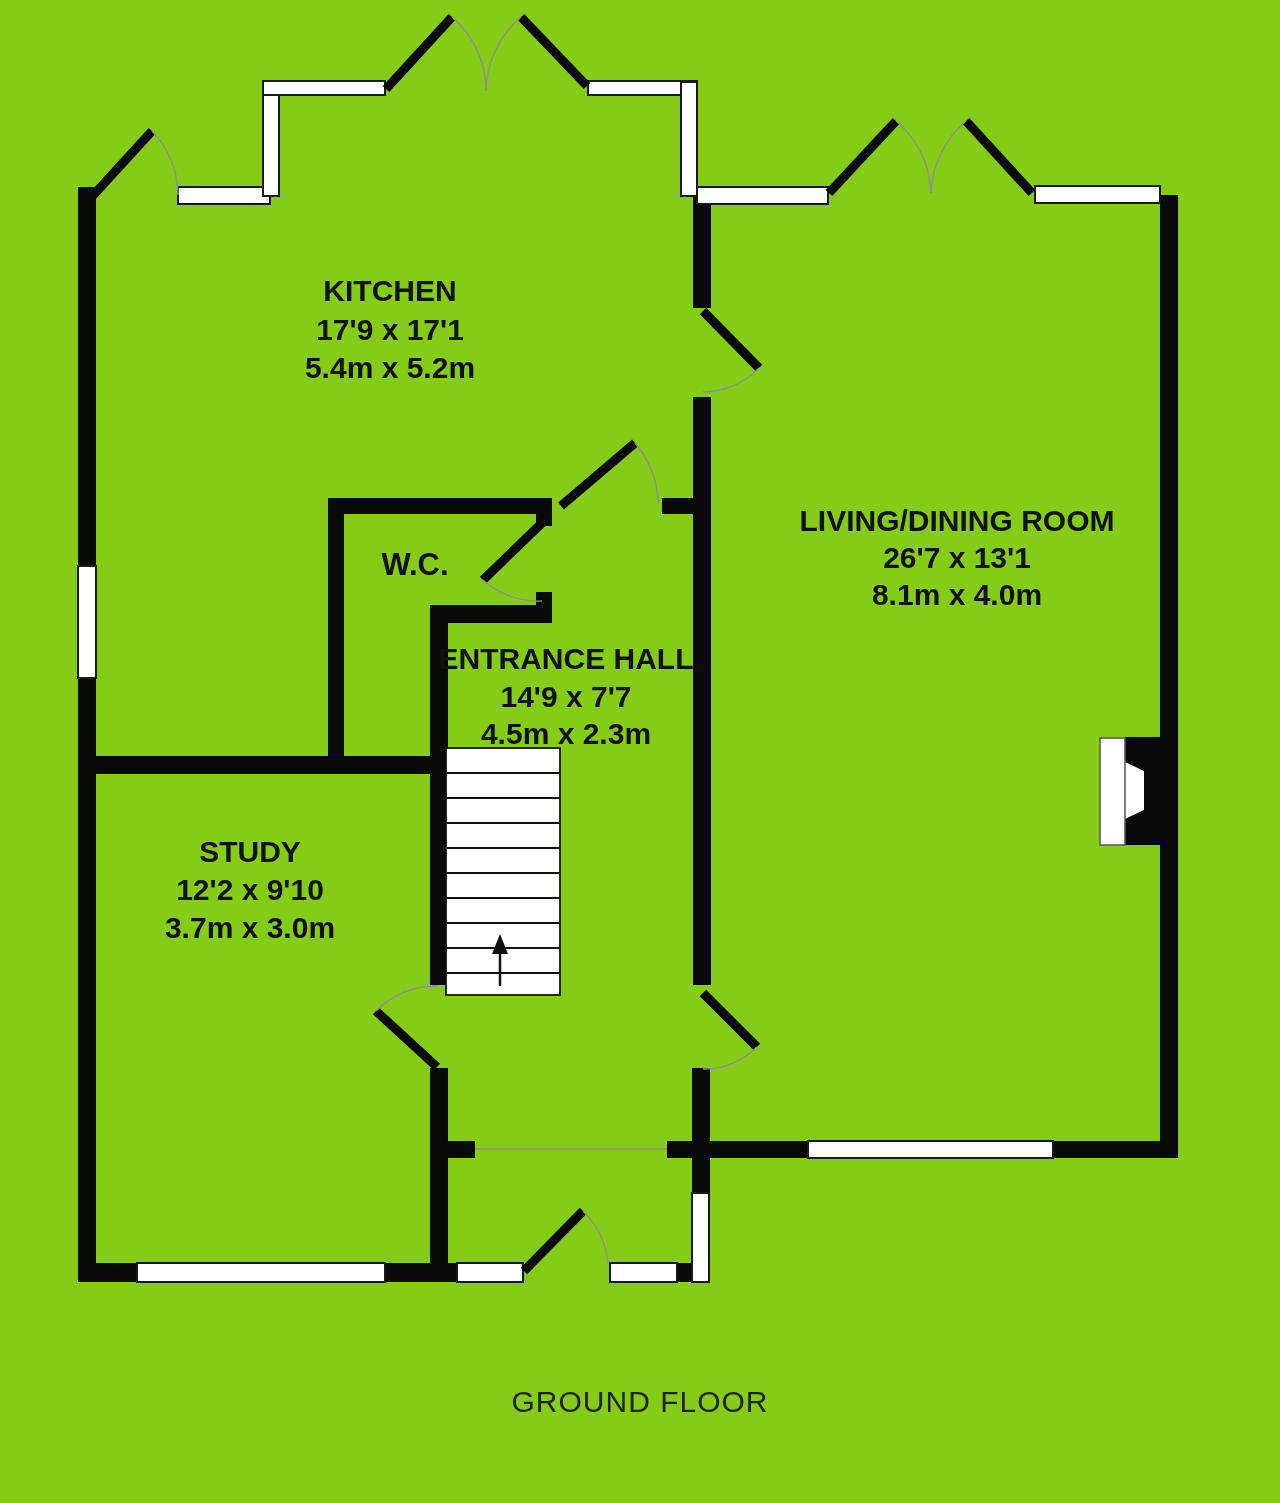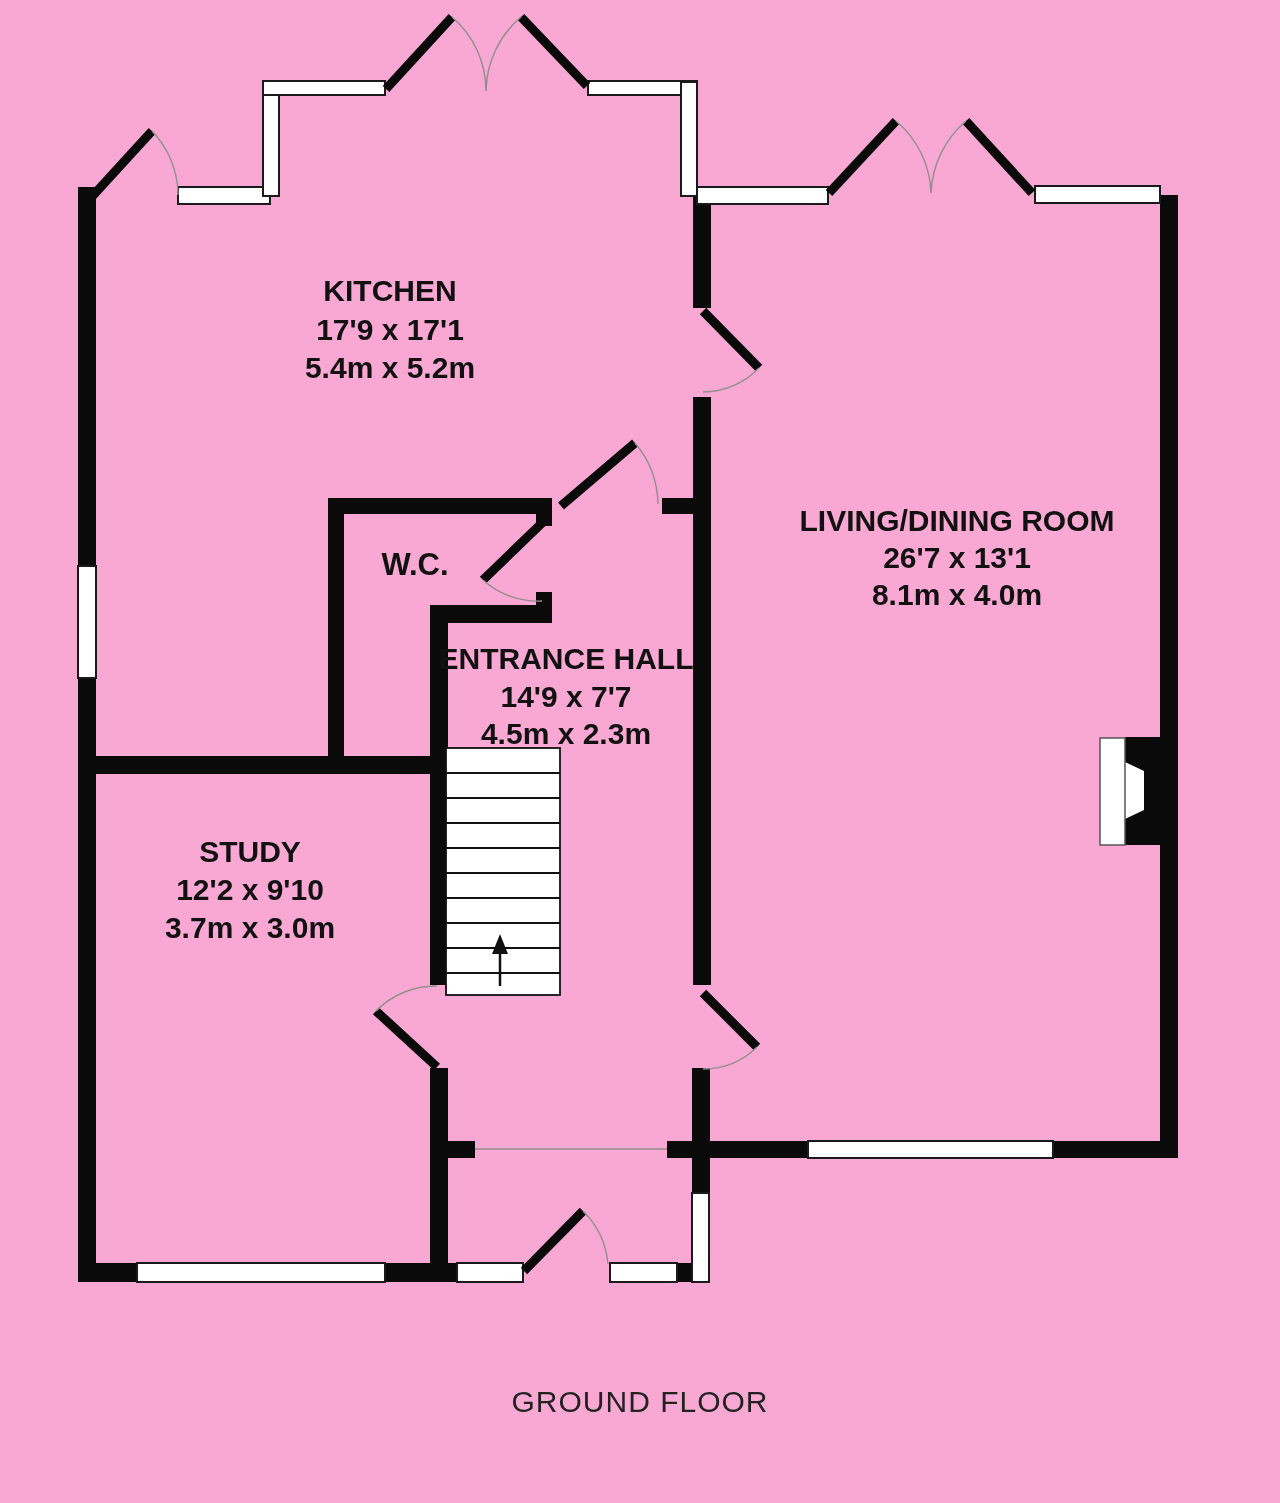--- a/index.html
+++ b/index.html
@@ -5,21 +5,21 @@
   html, body {
     margin: 0;
     padding: 0;
     background: #ffffff;
     font-family: "Liberation Sans", sans-serif;
   }
   .page {
     position: relative;
     width: 1280px;
     height: 1503px;
-    background: #f9a8d4;
+    background: #84cc16;
     overflow: hidden;
   }
   svg { display: block; }
   .room-name, .room-dim {
     font-family: "Liberation Sans", sans-serif;
     font-weight: bold;
     font-size: 30px;
     fill: #111111;
   }
   .wc-name {

